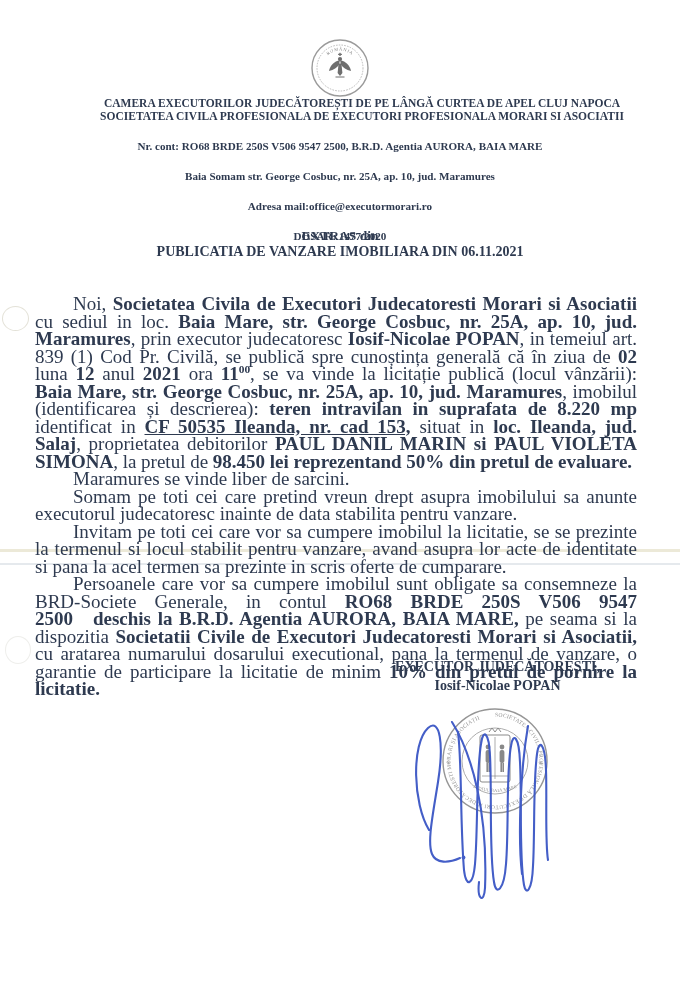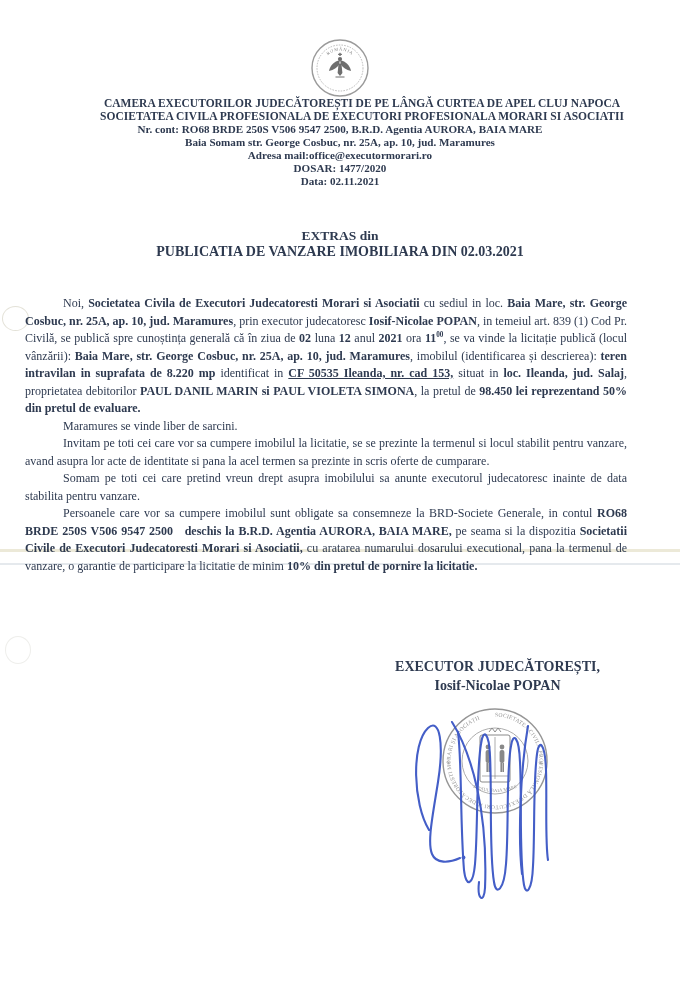--- a/index.html
+++ b/index.html
@@ -13,27 +13,27 @@
   .art{position:absolute;z-index:0;pointer-events:none;}
   .art-ellipse1{left:2px;top:306px;width:25px;height:23px;border:1.5px solid #d9d7c9;border-radius:50%;opacity:.75;}
   .art-line1{left:0;top:549px;width:680px;height:3px;background:var(--beige,#eae7d4);opacity:.9;}
   .art-line2{left:0;top:563px;width:680px;height:2px;background:#e1e5ea;opacity:.85;}
   .art-ellipse2{left:5px;top:636px;width:24px;height:26px;border:1.3px solid #e7e7e2;border-radius:50%;opacity:.7;}
 
   .letterhead{position:absolute;top:38px;left:0;width:680px;text-align:center;z-index:2;}
   .seal{display:block;margin:0 auto -1px auto;width:60px;height:60px;}
   .hl{font-weight:bold;line-height:13px;white-space:nowrap;}
   .hl-a{font-size:11.5px;margin-left:44px;}
-  .hl-b{font-size:11.1px;}
+  .hl-b{font-size:11.1px;margin-top:17px;}
 
   .doc-title{position:absolute;top:228px;left:0;width:680px;text-align:center;font-weight:bold;z-index:2;}
   .doc-title .t1{font-size:13.5px;line-height:15px;}
   .doc-title .t2{font-size:14px;line-height:16px;margin-top:1px;}
 
-  .bodytext{position:absolute;top:295px;left:25px;width:602px;font-size:12px;line-height:17.5px;text-align:justify;z-index:2;}
+  .bodytext{position:absolute;top:295px;left:35px;width:602px;font-size:19px;line-height:17.5px;text-align:justify;z-index:2;}
   .bodytext p{margin:0;text-indent:38px;}
   .bodytext sup{font-size:.6em;line-height:0;vertical-align:super;}
 
   .sig-block{position:absolute;top:658px;left:355px;width:285px;text-align:center;font-weight:bold;font-size:14px;line-height:18.5px;z-index:2;}
 
   .stamp-wrap{position:absolute;left:380px;top:692px;width:210px;height:215px;z-index:3;}
   .stamp-wrap svg{position:absolute;left:0;top:0;}
 
   .b{font-weight:bold;}
 </style>
@@ -66,33 +66,32 @@
         <path d="M28.6 25.5 h2.8 l1 9.5 -2.4 3 -2.4 -3 Z"></path>
         <rect x="25.5" y="38.5" width="9" height="1"></rect>
       </g>
     </svg>
     <div class="hl hl-a">CAMERA EXECUTORILOR JUDECĂTOREȘTI DE PE LÂNGĂ CURTEA DE APEL CLUJ NAPOCA</div>
     <div class="hl hl-a">SOCIETATEA CIVILA PROFESIONALA DE EXECUTORI PROFESIONALA MORARI SI ASOCIATII</div>
     <div class="hl hl-b">Nr. cont: RO68 BRDE 250S V506 9547 2500, B.R.D. Agentia AURORA, BAIA MARE</div>
     <div class="hl hl-b">Baia Somam str. George Cosbuc, nr. 25A, ap. 10, jud. Maramures</div>
     <div class="hl hl-b">Adresa mail:office@executormorari.ro</div>
     <div class="hl hl-b">DOSAR: 1477/2020</div>
-    <div class="hl hl-b">Data: 02.11.2021</div>
   </div>
 
   <div class="doc-title">
     <div class="t1">EXTRAS din</div>
-    <div class="t2">PUBLICATIA DE VANZARE IMOBILIARA DIN 02.03.2021</div>
+    <div class="t2">PUBLICATIA DE VANZARE IMOBILIARA DIN 06.11.2021</div>
   </div>
 
   <div class="bodytext">
     <p><span>Noi, </span><span class="b">Societatea Civila de Executori Judecatoresti Morari si Asociatii</span><span> cu sediul in loc. </span><span class="b">Baia Mare, str. George Cosbuc, nr. 25A, ap. 10, jud. Maramures</span><span>, prin executor judecatoresc </span><span class="b">Iosif-Nicolae POPAN</span><span>, in temeiul art. 839 (1) Cod Pr. Civilă, se publică spre cunoștința generală că în ziua de </span><span class="b">02</span><span> luna </span><span class="b">12</span><span> anul </span><span class="b">2021</span><span> ora </span><span class="b">11</span><sup class="b">00</sup><span>, se va vinde la licitație publică (locul vânzării): </span><span class="b">Baia Mare, str. George Cosbuc, nr. 25A, ap. 10, jud. Maramures</span><span>, imobilul (identificarea și descrierea): </span><span class="b">teren intravilan in suprafata de 8.220 mp</span><span> identificat in </span><span class="b" style="text-decoration: underline;">CF 50535 Ileanda, nr. cad 153,</span><span> situat in </span><span class="b">loc. Ileanda, jud. Salaj</span><span>, proprietatea debitorilor </span><span class="b">PAUL DANIL MARIN si PAUL VIOLETA SIMONA</span><span>, la pretul de </span><span class="b">98.450 lei reprezentand 50% din pretul de evaluare.</span></p>
     <p><span>Maramures se vinde liber de sarcini.</span></p>
+    <p><span>Somam pe toti cei care pretind vreun drept asupra imobilului sa anunte executorul judecatoresc inainte de data stabilita pentru vanzare.</span></p>
     <p><span>Invitam pe toti cei care vor sa cumpere imobilul la licitatie, se se prezinte la termenul si locul stabilit pentru vanzare, avand asupra lor acte de identitate si pana la acel termen sa prezinte in scris oferte de cumparare.</span></p>
-    <p><span>Somam pe toti cei care pretind vreun drept asupra imobilului sa anunte executorul judecatoresc inainte de data stabilita pentru vanzare.</span></p>
     <p><span>Persoanele care vor sa cumpere imobilul sunt obligate sa consemneze la BRD-Societe Generale, in contul </span><span class="b">RO68 BRDE 250S V506 9547 2500</span><span class="b">&nbsp;&nbsp;&nbsp;</span><span class="b">deschis la B.R.D. Agentia AURORA, BAIA MARE,</span><span> pe seama si la dispozitia </span><span class="b">Societatii Civile de Executori Judecatoresti Morari si Asociatii,</span><span> cu aratarea numarului dosarului executional, pana la termenul de vanzare, o garantie de participare la licitatie de minim </span><span class="b">10% din pretul de pornire la licitatie.</span></p>
   </div>
 
   <div class="sig-block">
     <div>EXECUTOR JUDECĂTOREȘTI,</div>
     <div>Iosif-Nicolae POPAN</div>
   </div>
 
   <div class="stamp-wrap">
     <svg width="210" height="215" viewBox="0 0 210 215" aria-hidden="true">

